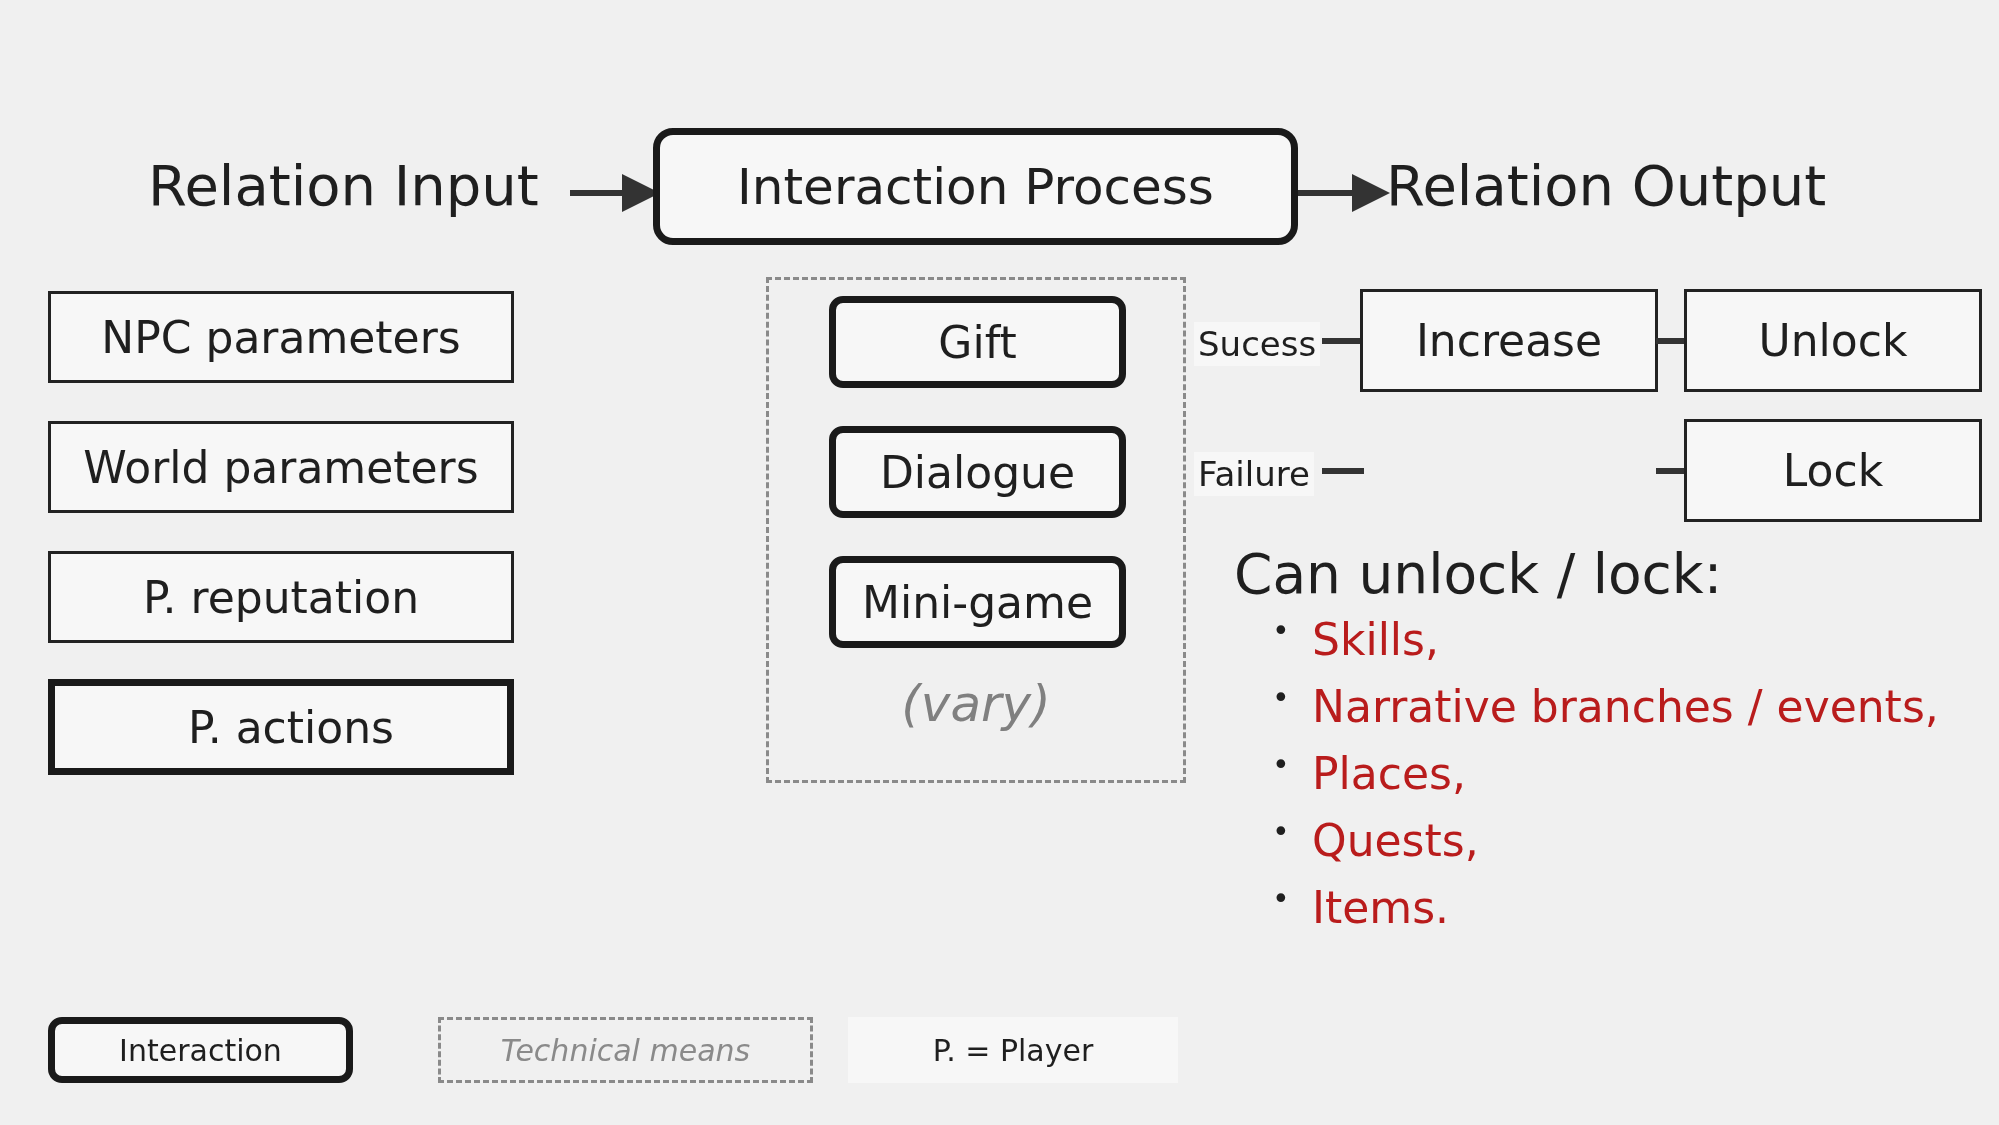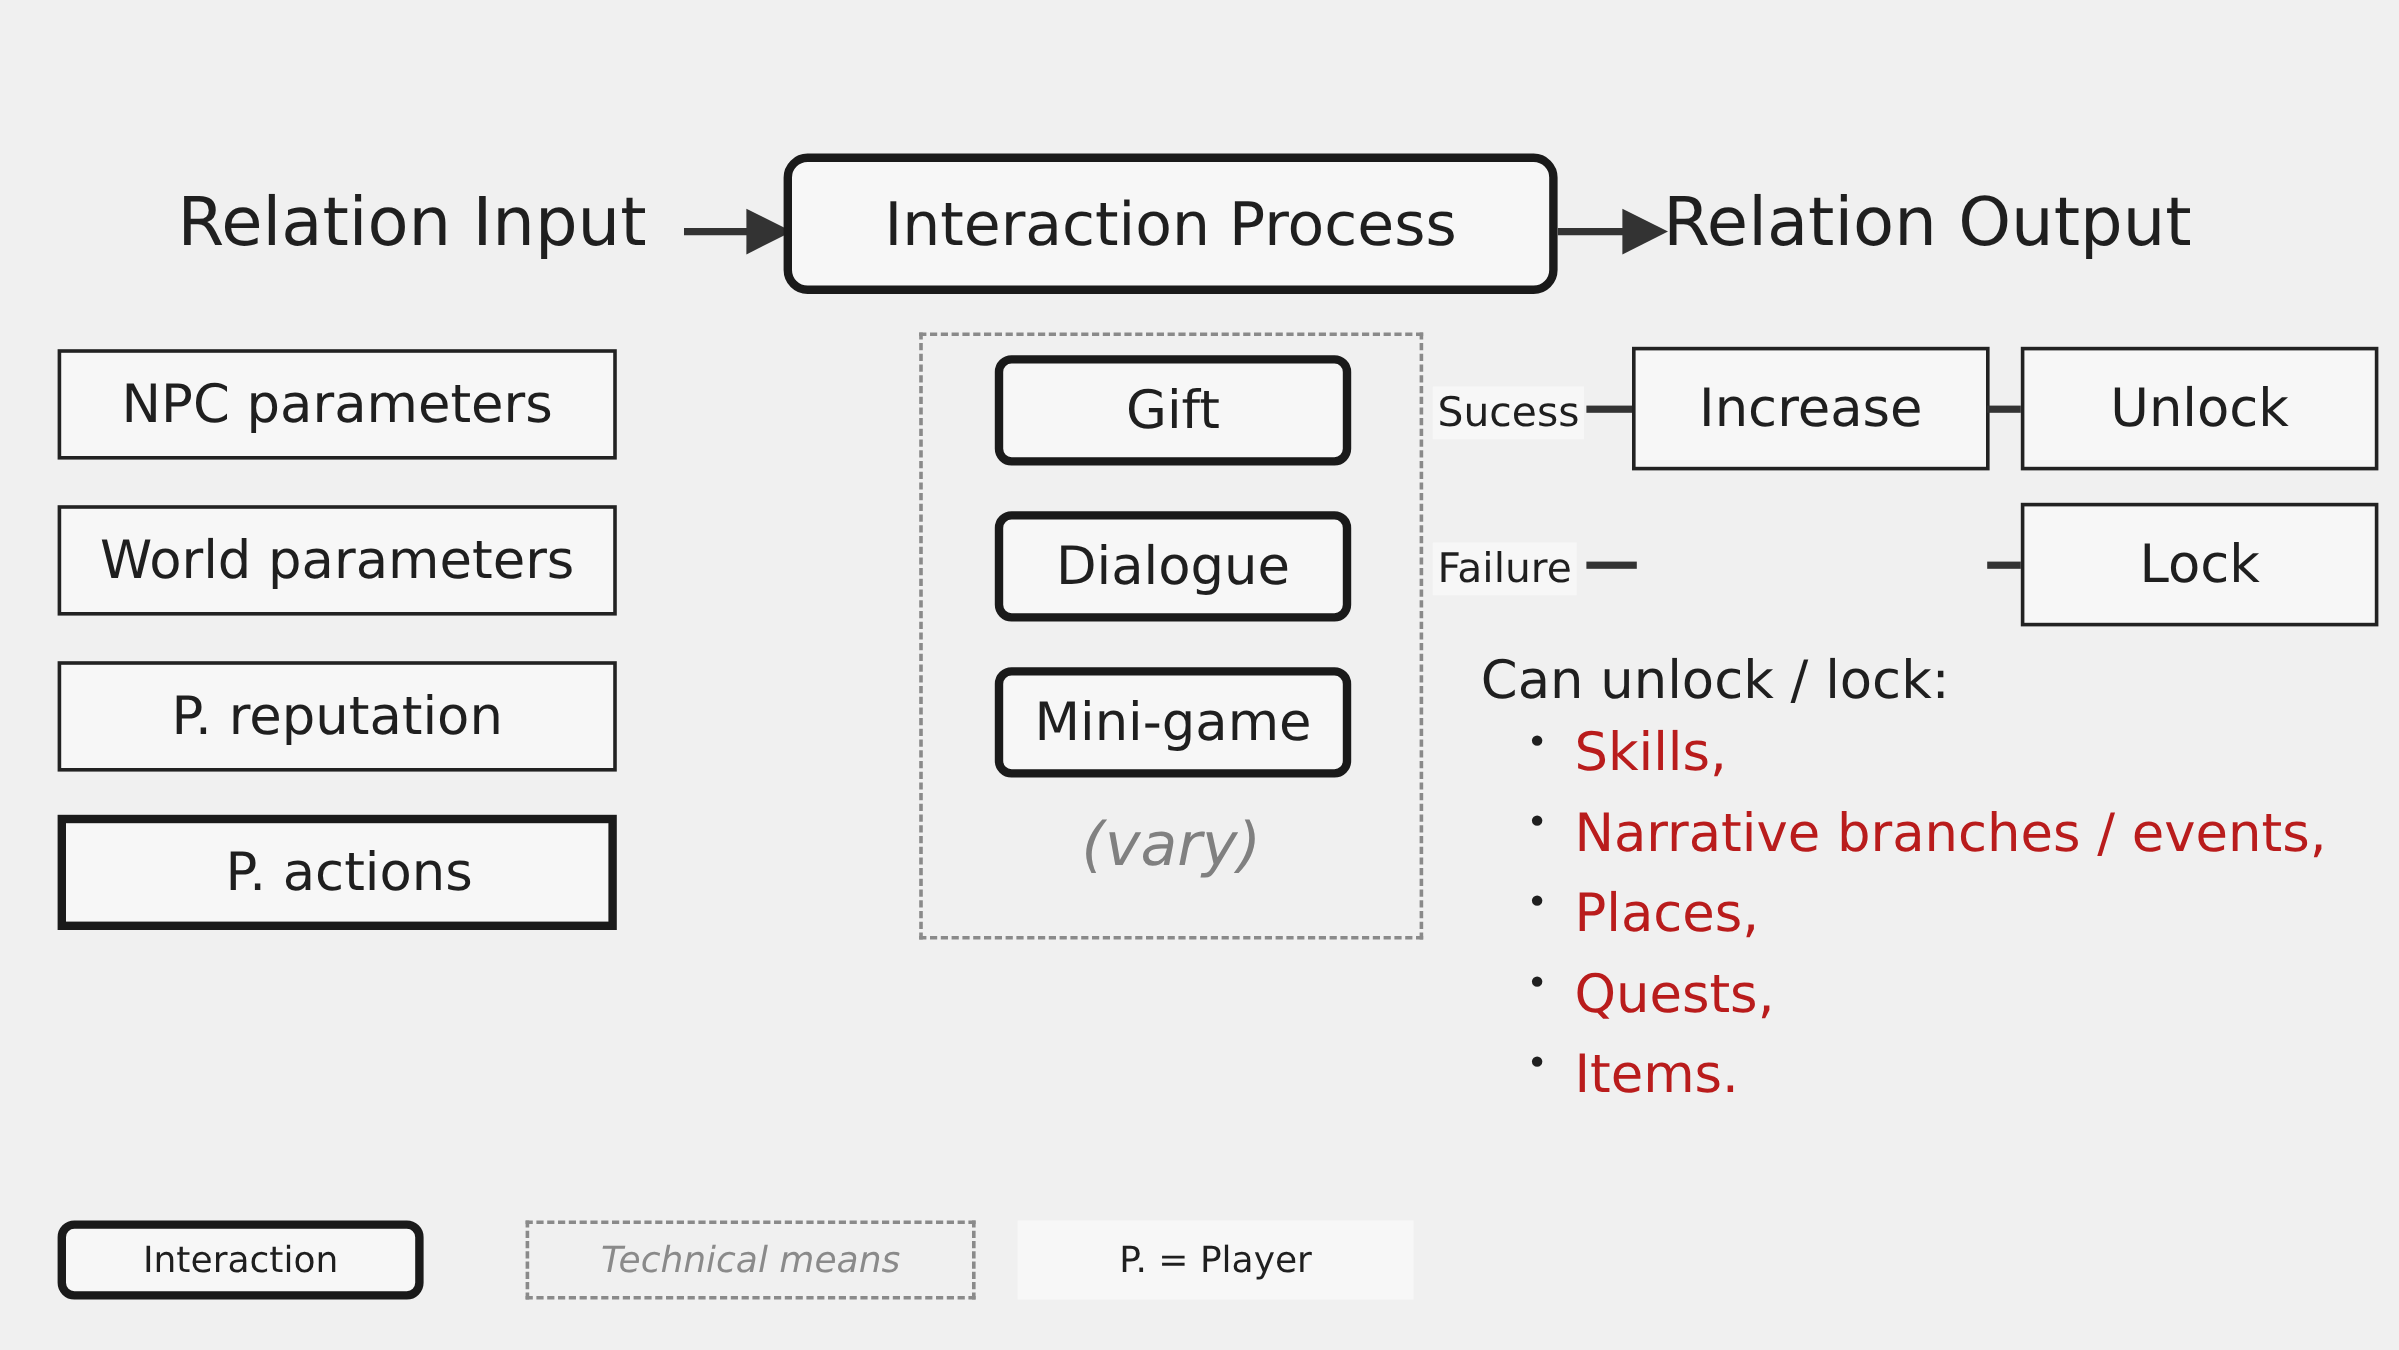--- a/index.html
+++ b/index.html
@@ -105,21 +105,21 @@
   }
 
   
   #unlock-block {
     position: absolute;
     left: 1234px;
     top: 543px;
     width: 760px;
   }
   #unlock-title {
-    font-size: 44px;
+    font-size: 55px;
     color: #1f1f1f;
     white-space: nowrap;
     line-height: 1.15;
   }
   #unlock-list {
     list-style: none;
     margin: 12px 0 0 0;
     padding: 0;
   }
   #unlock-list li {

